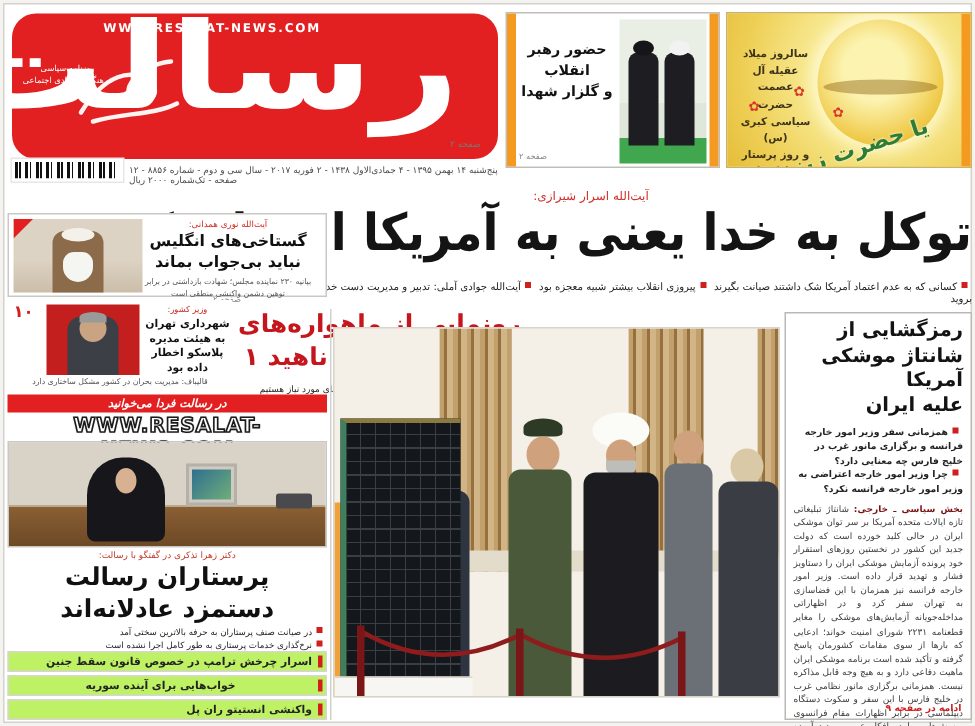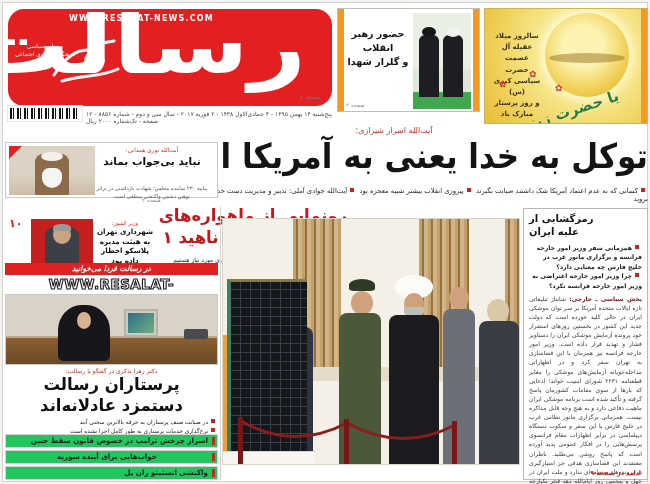--- a/index.html
+++ b/index.html
@@ -29,21 +29,21 @@
   .ostrip{position:absolute;top:0;width:6px;height:100%;background:#f59a21;}
   .leader-photo{position:absolute;right:8px;top:4px;width:58px;height:96px;background:
       linear-gradient(180deg,#e9efe4 0 58%,#dfe7db 58% 82%,#41a74f 82% 100%);overflow:hidden;}
   .cleric{position:absolute;bottom:12px;width:20px;height:62px;background:#1d1d22;border-radius:6px 6px 0 0;}
   .cleric .turban{position:absolute;top:-8px;left:3px;width:14px;height:10px;border-radius:50%;background:#15151a;}
   .cleric.c2 .turban{background:#f2f2f2;}
   .leader-text{position:absolute;right:70px;left:9px;top:18px;text-align:center;font-weight:900;
       font-size:9.5px;line-height:1.45;color:#121212;}
   .tiny-pageref{position:absolute;left:8px;bottom:3px;font-size:5.5px;color:#888;}
 
-  .gold-box{left:484px;top:8px;width:164px;height:116px;border:1px solid #cfb25a;overflow:hidden;
+  .gold-box{left:484px;top:8px;width:164px;height:104px;border:1px solid #cfb25a;overflow:hidden;
       background:radial-gradient(circle at 62% 38%,#fdf8d2 0 18%,#f7e88f 40%,#eecf55 75%,#e5bd3a 100%);}
   .dome{position:absolute;right:18px;top:4px;width:84px;height:84px;border-radius:50%;
       background:radial-gradient(circle at 45% 40%,#fcf3b0 0 30%,#efc947 70%,#cf9e22 100%);
       box-shadow:0 0 10px 4px rgba(255,250,210,.9);}
   .dome-band{position:absolute;right:22px;top:44px;width:76px;height:10px;border-radius:50%;
       background:rgba(140,100,20,.45);}
   .gold-text{position:absolute;right:104px;left:6px;top:22px;text-align:center;font-size:7px;
       font-weight:bold;color:#3c3319;line-height:1.6;}
   .gold-callig{position:absolute;left:28px;bottom:2px;font-size:15px;font-weight:900;color:#2f7d35;
       transform:rotate(-18deg);text-shadow:0 0 2px #fff;}
@@ -63,21 +63,21 @@
       background:linear-gradient(180deg,#ddd3c4 0 55%,#cbbda9 100%);}
   .corner-red{position:absolute;left:0;top:0;width:0;height:0;border-top:13px solid #e32021;border-right:13px solid transparent;}
   .beard-cleric{position:absolute;left:26px;top:8px;width:34px;height:44px;background:#8c6b4a;border-radius:8px 8px 0 0;}
   .beard-cleric .hat{position:absolute;top:-2px;left:6px;width:22px;height:9px;background:#f4f1ea;border-radius:50%;}
   .beard-cleric .beard{position:absolute;top:14px;left:7px;width:20px;height:20px;background:#f5f5f2;border-radius:40% 40% 55% 55%;}
   .box1-kicker{position:absolute;right:6px;top:4px;width:118px;text-align:center;font-size:5.8px;color:#cf2a22;}
   .box1-headline{position:absolute;right:4px;top:11px;width:122px;text-align:center;
       font-size:10.5px;font-weight:900;color:#101010;line-height:1.35;}
   .box1-sub{position:absolute;right:4px;top:42px;width:122px;text-align:center;font-size:5.2px;color:#555;line-height:1.45;}
 
-  .box2{left:5px;top:216px;width:150px;height:61px;background:#fff;}
+  .box2{left:5px;top:200px;width:150px;height:61px;background:#fff;}
   .box2-num{position:absolute;left:4px;top:1px;font-size:11px;font-weight:900;color:#d0201e;}
   .box2-photo{position:absolute;left:26px;top:3px;width:62px;height:47px;background:#c41f1f;overflow:hidden;}
   .minister{position:absolute;left:14px;top:8px;width:34px;height:40px;background:#3d3f46;border-radius:9px 9px 0 0;}
   .minister .face{position:absolute;top:-1px;left:8px;width:18px;height:18px;background:#caa383;border-radius:50%;}
   .minister .hair{position:absolute;top:-3px;left:8px;width:18px;height:7px;background:#9a9a98;border-radius:50% 50% 0 0;}
   .box2-kicker{position:absolute;right:2px;top:4px;width:56px;text-align:center;font-size:5.5px;color:#cf2a22;}
   .box2-headline{position:absolute;right:1px;top:11px;width:58px;text-align:center;font-size:7.2px;font-weight:900;
       color:#111;line-height:1.35;}
   .box2-sub{position:absolute;left:2px;right:2px;top:52px;text-align:center;font-size:5.2px;color:#555;}
 
@@ -90,21 +90,21 @@
   .desk{position:absolute;left:0;bottom:0;width:100%;height:26px;background:linear-gradient(180deg,#8a5f33,#6d4926);}
   .chador-woman{position:absolute;left:52px;top:10px;width:52px;height:56px;background:#17171b;border-radius:45% 45% 10% 10%;}
   .chador-woman .face{position:absolute;top:7px;left:19px;width:14px;height:17px;background:#d8b092;border-radius:50%;}
   .monitor{position:absolute;left:118px;top:14px;width:34px;height:28px;background:#cfcbc2;border:2px solid #b5b1a8;}
   .monitor .screen{position:absolute;inset:2px;background:linear-gradient(135deg,#2f6f8f,#6fae7a);}
   .phone{position:absolute;left:178px;top:34px;width:24px;height:10px;background:#4a4a4e;border-radius:2px;}
   .office-caption{left:5px;top:367px;width:213px;text-align:center;font-size:6px;color:#c0392b;}
   .nurse-headline{left:5px;top:374px;width:213px;text-align:center;font-size:16.5px;font-weight:900;
       color:#101010;line-height:1.3;}
   .nurse-bullets{left:5px;top:418px;width:213px;font-size:5.8px;color:#222;text-align:right;line-height:1.5;}
-  .news-list-item{left:5px;width:213px;height:14px;background:#22c55e;border:1px solid #d6d5d2;
+  .news-list-item{left:5px;width:213px;height:14px;background:#bef264;border:1px solid #d6d5d2;
       font-size:7.2px;font-weight:bold;color:#222;text-align:right;line-height:12px;padding-right:9px;}
   .news-list-item .bar{position:absolute;right:2px;top:2px;bottom:2px;width:3px;background:#d0201e;}
 
   
   .sat-block{left:158px;top:205px;width:190px;height:72px;background:#ffffff;}
   .sat-h{width:100%;text-align:center;font-size:16.5px;font-weight:900;color:#c4161c;line-height:1;}
   .sat-bullet{position:absolute;top:51px;right:0;width:100%;text-align:center;font-size:6px;color:#222;}
   .sat-pageref{position:absolute;top:61px;width:100%;text-align:center;font-size:5.5px;color:#777;}
 
   
@@ -126,21 +126,21 @@
   .satellite{left:4px;top:60px;width:80px;height:172px;background:#14171c;border-left:4px solid #3f7f5f;
       border-top:3px solid #8a7a40;position:absolute;}
   .satellite .cells{position:absolute;inset:0;background:
       repeating-linear-gradient(0deg,transparent 0 8px,#3a3f46 8px 9px),
       repeating-linear-gradient(90deg,transparent 0 9px,#3a3f46 9px 10px);}
   .pedestal{position:absolute;left:0;top:232px;width:92px;height:15px;background:#f7f6f2;border-top:1px solid #d9d5ca;}
   .orange-panel{position:absolute;left:0;top:116px;width:15px;height:131px;background:#f0a13c;}
 
   
   .rcol{left:523px;top:208px;width:125px;height:272px;background:#fff;border:1px solid #b9b8b5;padding:4px 5px;}
-  .rcol-headline{text-align:left;font-size:10px;font-weight:900;color:#131313;line-height:1.28;}
+  .rcol-headline{text-align:right;font-size:13px;font-weight:900;color:#131313;line-height:1.28;}
   .rcol-bullets{margin-top:4px;font-size:6.2px;font-weight:bold;color:#222;text-align:right;line-height:1.55;}
   .rcol-body{margin-top:3px;font-size:6px;color:#3b3b3b;text-align:justify;line-height:1.52;}
   .rcol-body .lead-in{font-weight:bold;color:#7a1010;}
   .rcol-more{position:absolute;right:6px;bottom:3px;font-size:6.2px;font-weight:bold;color:#d0201e;}
 
   .vr{position:absolute;width:1px;background:#d2d1ce;}
 </style>
 </head>
 <body>
 
@@ -209,20 +209,21 @@
   <div class="abs box1">
     <div class="box1-photo">
       <div class="corner-red"></div>
       <div class="beard-cleric">
           <div class="hat"></div>
           <div class="beard"></div>
         </div>
     </div>
     <div class="box1-kicker rtl">آیت‌الله نوری همدانی:</div>
     <div class="box1-headline rtl">
+      <div>گستاخی‌های انگلیس</div>
       <div>نباید بی‌جواب بماند</div>
     </div>
     <div class="box1-sub rtl">بیانیه ۲۳۰ نماینده مجلس؛ شهادت بازداشتی در برابر توهین دشمن واکنشی منطقی است</div>
   </div>
 
   <div class="abs box2">
     <div class="box2-num">۱۰</div>
     <div class="box2-photo">
       <div class="minister">
           <div class="face"></div>
@@ -301,20 +302,21 @@
   <div class="abs news-list-item rtl" style="top:450px;text-align:center;">
     <div class="bar"></div><span>خواب‌هایی برای آینده سوریه</span>
   </div>
   <div class="abs news-list-item rtl" style="top:466px;">
     <div class="bar"></div><span>واکنشی انستیتو ران پل</span>
   </div>
 
   <div class="abs rcol">
     <div class="rcol-headline rtl">
       <div>رمزگشایی از</div>
+      <div>شانتاژ موشکی آمریکا</div>
       <div>علیه ایران</div>
     </div>
     <div class="rcol-bullets rtl">
       <div><span class="sq"></span><span>همزمانی سفر وزیر امور خارجه فرانسه و برگزاری مانور غرب در خلیج فارس چه معنایی دارد؟</span></div>
       <div><span class="sq"></span><span>چرا وزیر امور خارجه اعتراضی به وزیر امور خارجه فرانسه نکرد؟</span></div>
     </div>
     <div class="rcol-body rtl">
       <span class="lead-in">بخش سیاسی ـ خارجی:</span>
       <span>شانتاژ تبلیغاتی تازه ایالات متحده آمریکا بر سر توان موشکی ایران در حالی کلید خورده است که دولت جدید این کشور در نخستین روزهای استقرار خود پرونده آزمایش موشکی ایران را دستاویز فشار و تهدید قرار داده است. وزیر امور خارجه فرانسه نیز همزمان با این فضاسازی به تهران سفر کرد و در اظهاراتی مداخله‌جویانه آزمایش‌های موشکی را مغایر قطعنامه ۲۲۳۱ شورای امنیت خواند؛ ادعایی که بارها از سوی مقامات کشورمان پاسخ گرفته و تأکید شده است برنامه موشکی ایران ماهیت دفاعی دارد و به هیچ وجه قابل مذاکره نیست. همزمانی برگزاری مانور نظامی غرب در خلیج فارس با این سفر و سکوت دستگاه دیپلماسی در برابر اظهارات مقام فرانسوی پرسش‌هایی را در افکار عمومی پدید آورده است که پاسخ روشن می‌طلبد. ناظران معتقدند این فضاسازی هدفی جز امتیازگیری در پرونده‌های منطقه‌ای ندارد و ملت ایران در چهل و پنجمین روز ایام‌الله دهه فجر یکپارچه پای توانمندی دفاعی خود ایستاده است.</span>
     </div>

